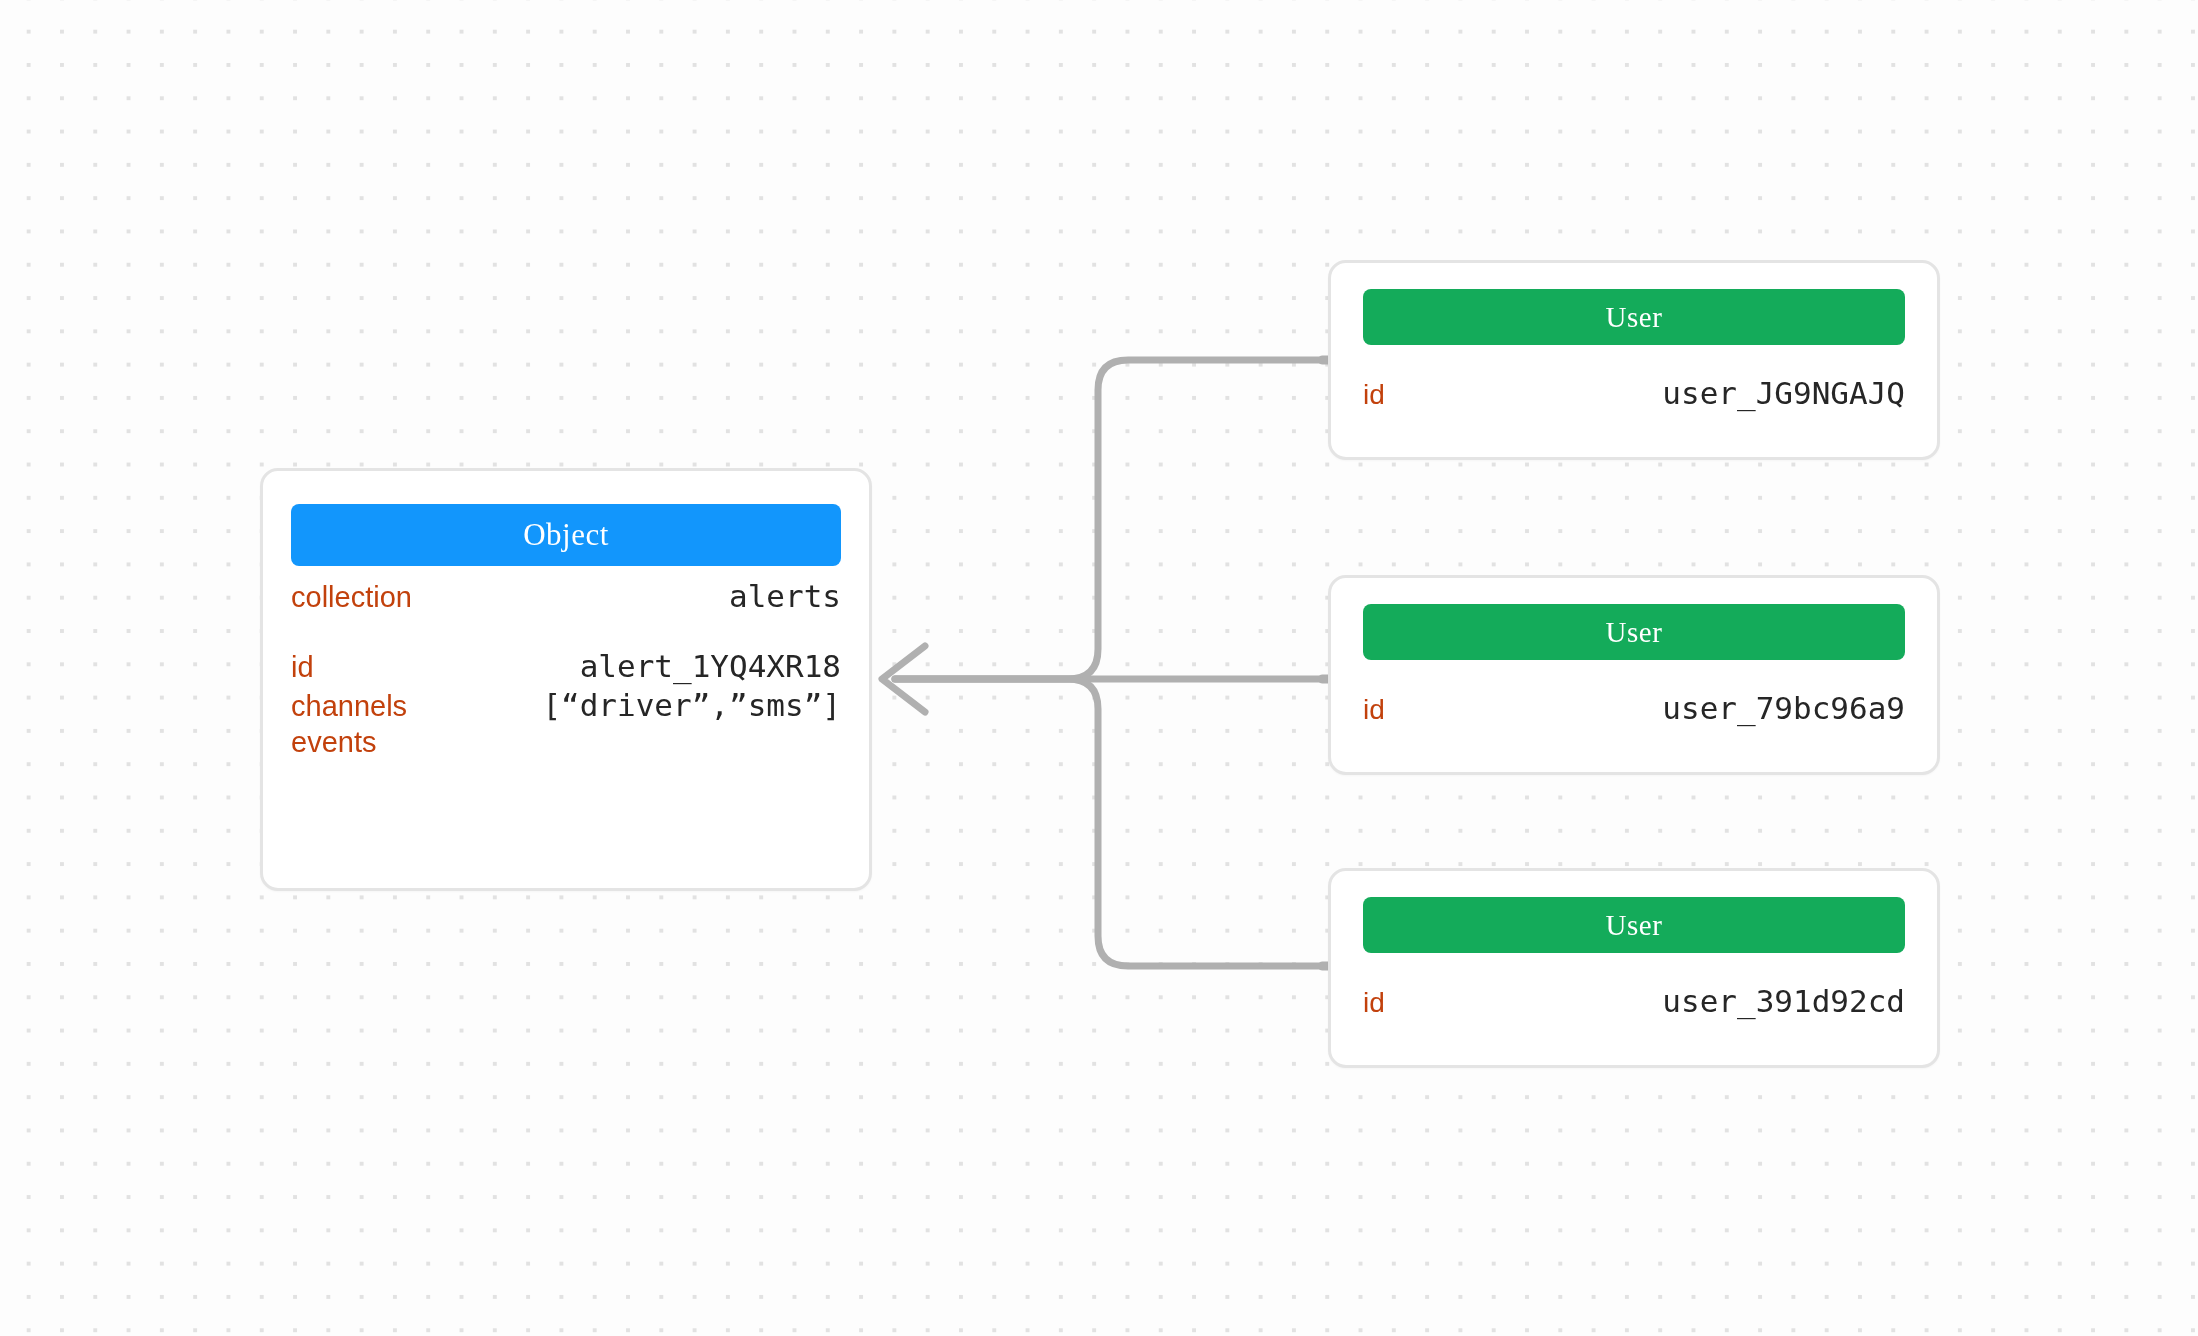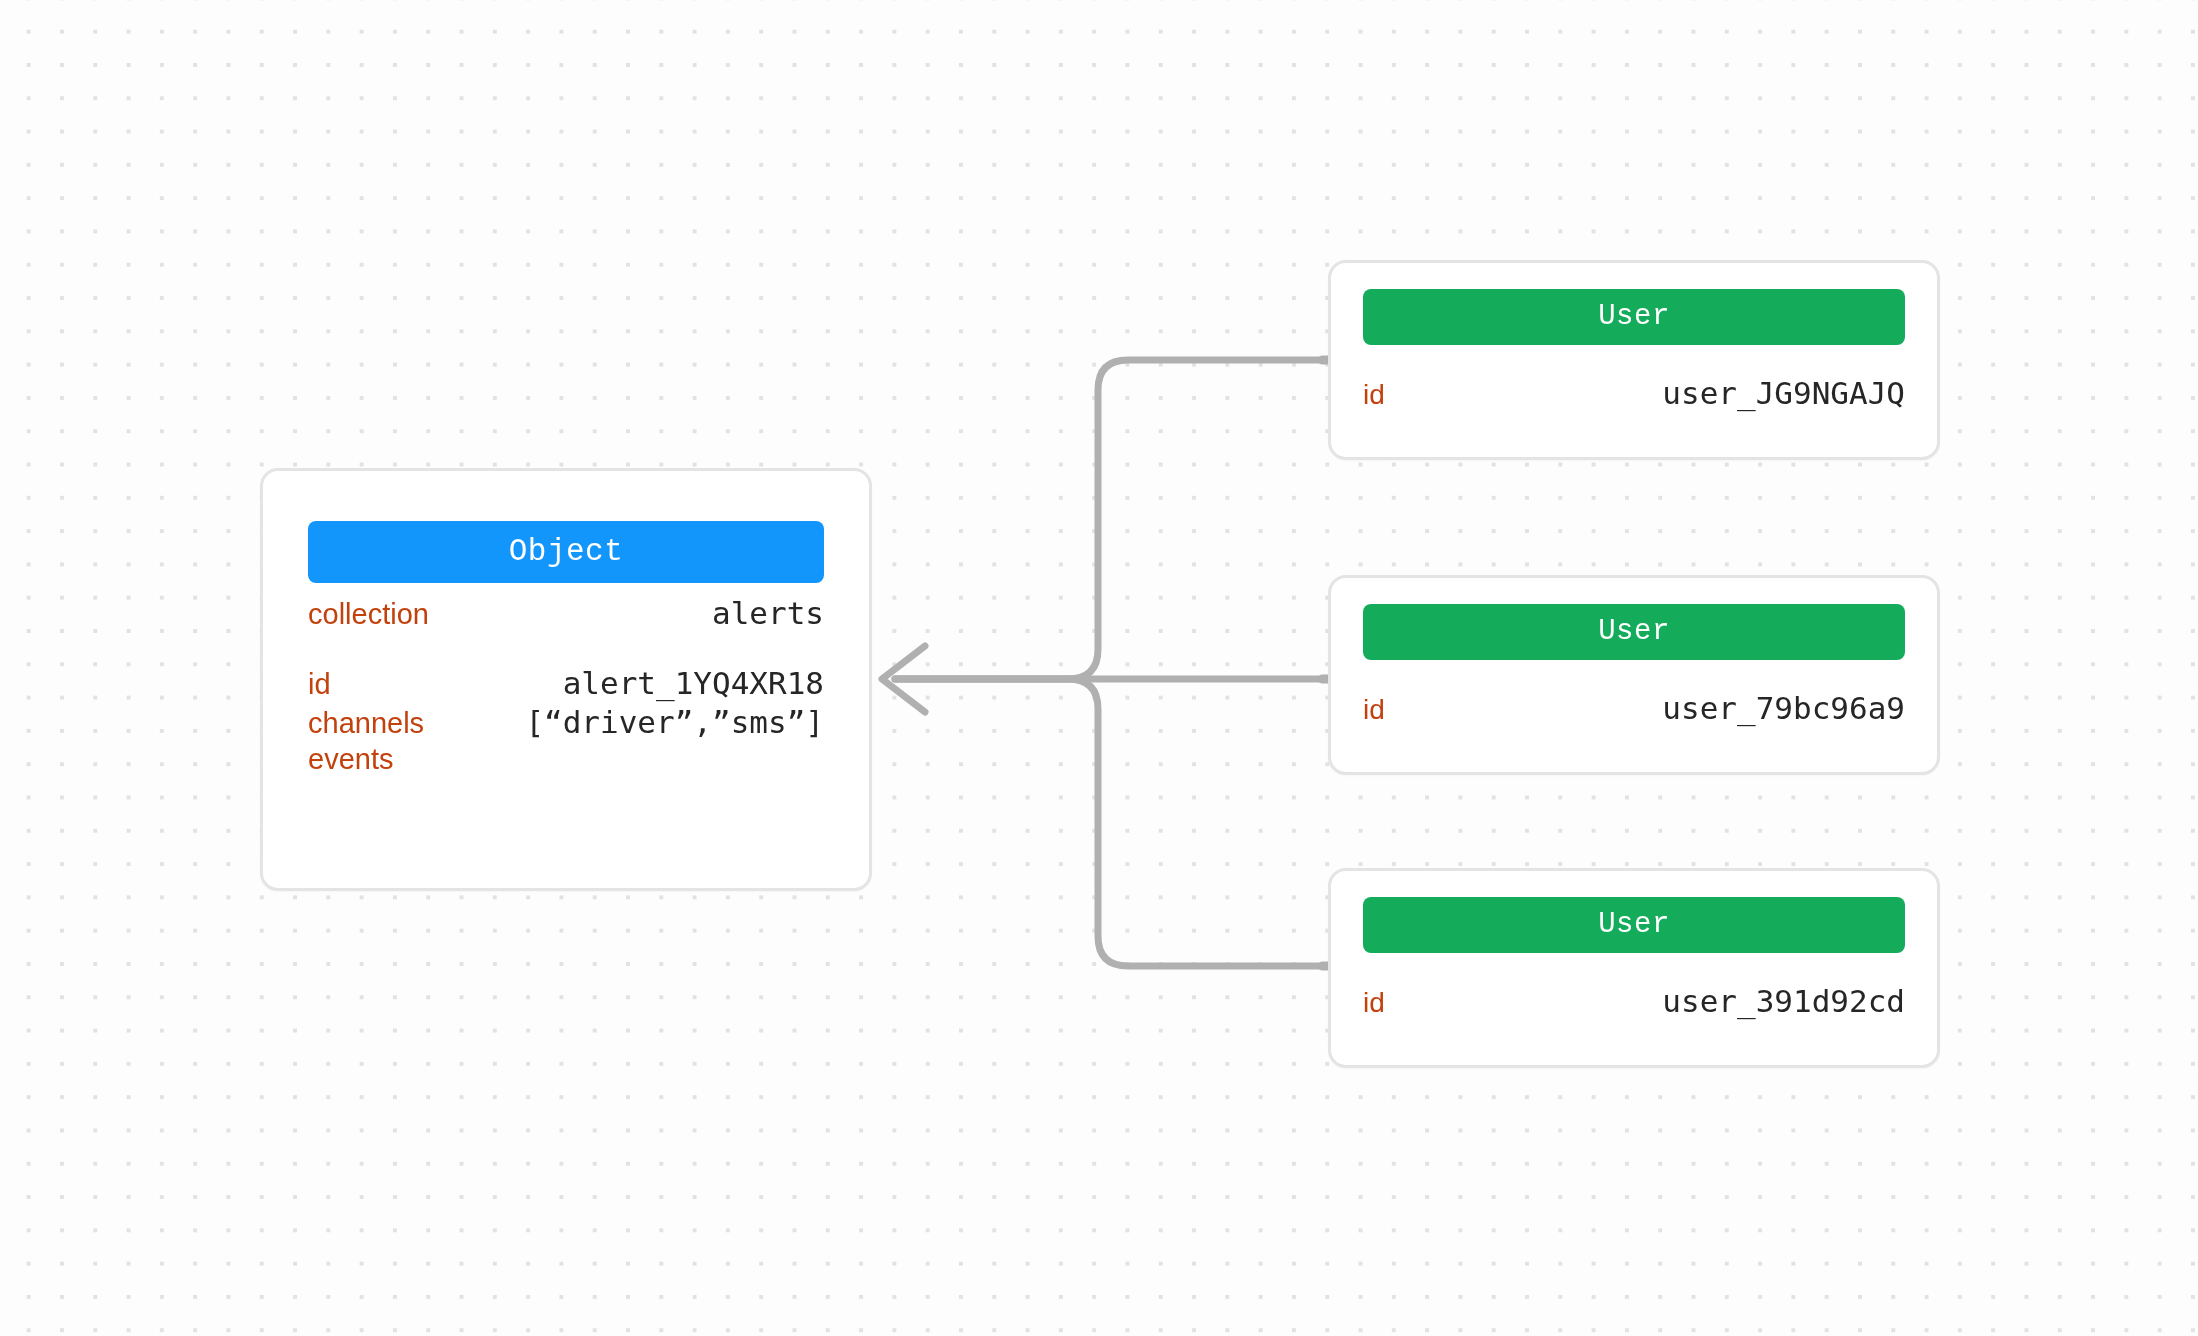--- a/index.html
+++ b/index.html
@@ -38,31 +38,31 @@
     border: 3px solid #e4e4e4;
     border-radius: 18px;
     box-shadow: 0 1px 2px rgba(0,0,0,0.03);
   }
 
   .card-header {
     box-sizing: border-box;
     border-radius: 8px;
     text-align: center;
     color: #ffffff;
-    font-family: Liberation Mono, monospace;
+    font-family: Liberation Serif, serif;
     letter-spacing: 0.5px;
   }
 
   
   .card-object {
     left: 260px;
     top: 468px;
     width: 612px;
     height: 423px;
-    padding: 17px;
+    padding: 0;
   }
 
   .card-object .card-header {
     margin: 33px 28px 0 28px;
     height: 62px;
     line-height: 62px;
     font-size: 31px;
     background: #1296fc;
   }
 

